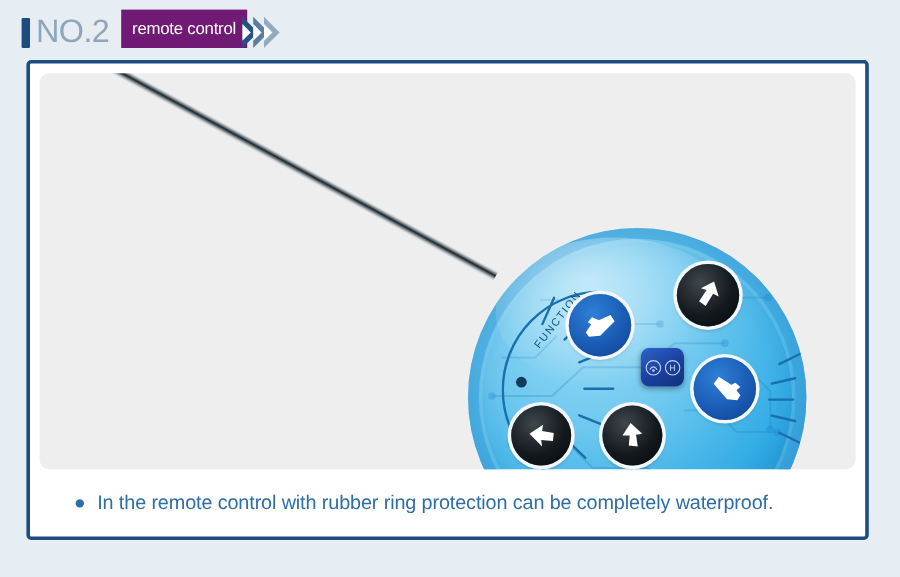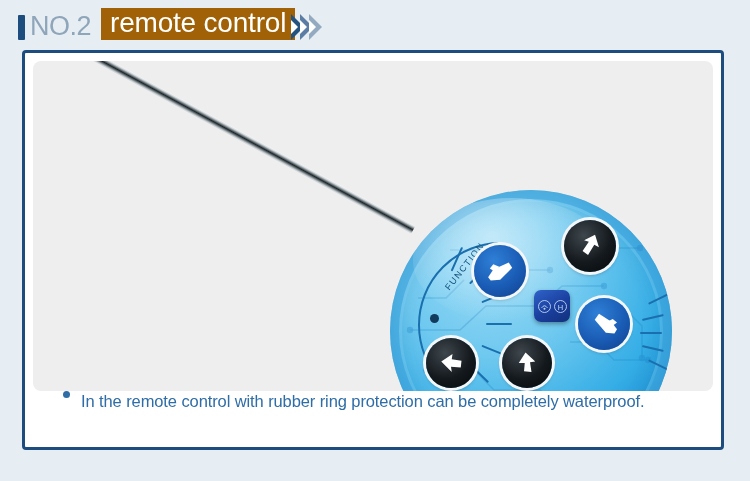--- a/index.html
+++ b/index.html
@@ -18,22 +18,22 @@
   }
   .hdr-bar{
     width:7px;height:25px;background:#1c4d7e;margin-left:18px;border-radius:1px;
   }
   .hdr-no{
     font-size:27px;color:#8fa5ba;letter-spacing:-0.5px;
     margin-left:5px;line-height:27px;font-weight:400;
     white-space:pre;
   }
   .hdr-badge{
-    margin-left:10px;background:#a16207;color:#ffffff;
-    font-size:28px;line-height:22px;
+    margin-left:10px;background:#701a75;color:#ffffff;
+    font-size:14px;line-height:22px;
     padding:4px 9px 6px 9px;letter-spacing:-0.2px;
     white-space:pre;
   }
   .chevrons{display:flex;align-items:center;margin-left:0px;}
   .chev{
     width:0;height:0;
     border-top:13px solid transparent;
     border-bottom:13px solid transparent;
     border-left:13px solid #24527f;
     position:relative;margin-left:-4px;
@@ -156,21 +156,21 @@
     border-radius:7px;
     background:linear-gradient(150deg,#2f63c9 0%,#1a3f9e 55%,#12307c 100%);
     box-shadow:0 2px 4px rgba(0,0,0,.35);
     display:flex;align-items:center;justify-content:center;gap:1px;
   }
   .mini-ico{width:15px;height:15px;opacity:.92;}
 
   
   .caption{
     position:absolute;left:0;top:338px;width:666px;height:56px;
-    display:flex;align-items:flex-start;
+    display:flex;align-items:center;
   }
   .cap-dot{
     width:7px;height:7px;border-radius:50%;background:#2f6da6;
     margin-left:38px;flex:0 0 auto;
   }
   .cap-text{
     margin-left:11px;font-size:16.5px;color:#2f6da6;line-height:20px;
     letter-spacing:-0.1px;white-space:pre;
   }
 </style>

